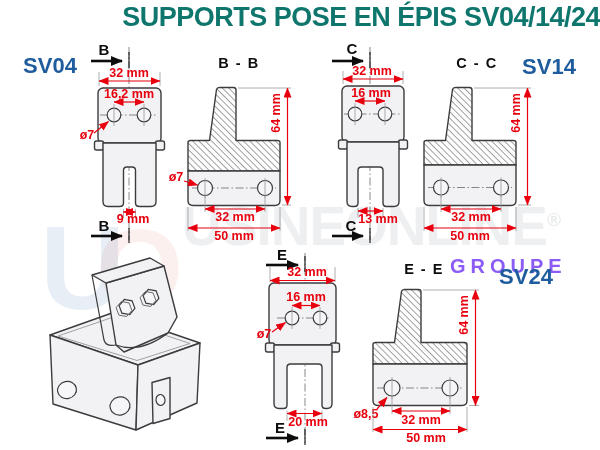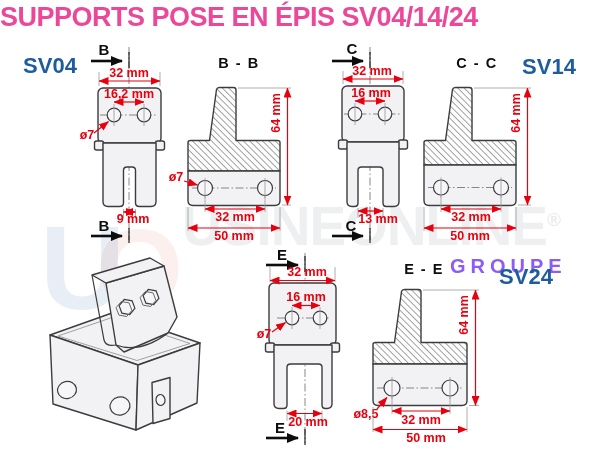--- a/index.html
+++ b/index.html
@@ -1,19 +1,19 @@
 <!DOCTYPE html>
 <html><head>
 <meta charset="utf-8">
 <style>
   html,body{margin:0;padding:0;}
   #stage{position:relative;width:600px;height:450px;background:#ffffff;overflow:hidden;
          font-family:"Liberation Sans",sans-serif;}
-  #title{position:absolute;left:0;right:0;top:2px;text-align:left;z-index:3;
-         font-size:27px;font-weight:800;letter-spacing:-0.5px;color:#ec4899;white-space:nowrap;}
+  #title{position:absolute;left:0;right:0;top:2px;text-align:right;z-index:3;
+         font-size:27px;font-weight:800;letter-spacing:-0.5px;color:#0f766e;white-space:nowrap;}
   
   .wm{position:absolute;z-index:0;font-weight:bold;user-select:none;white-space:nowrap;}
   #wm-brand{left:182px;top:194px;font-size:55px;color:#edeff1;letter-spacing:-1px;}
   #wm-brand sup{font-size:19px;color:#e9ebed;}
   #wm-groupe{left:450px;top:255px;font-size:20px;letter-spacing:5px;color:#8b5cf6;}
   #wm-logo-u{left:40px;top:200px;font-size:118px;color:rgba(36,96,160,0.11);}
   #wm-logo-o{left:96px;top:204px;font-size:112px;color:rgba(216,60,50,0.08);}
   svg{position:absolute;left:0;top:0;z-index:2;}
   svg text{font-family:"Liberation Sans",sans-serif;}
   .part{fill:#f2f2f4;stroke:#3c3c3e;stroke-width:1.4;stroke-linejoin:round;}

